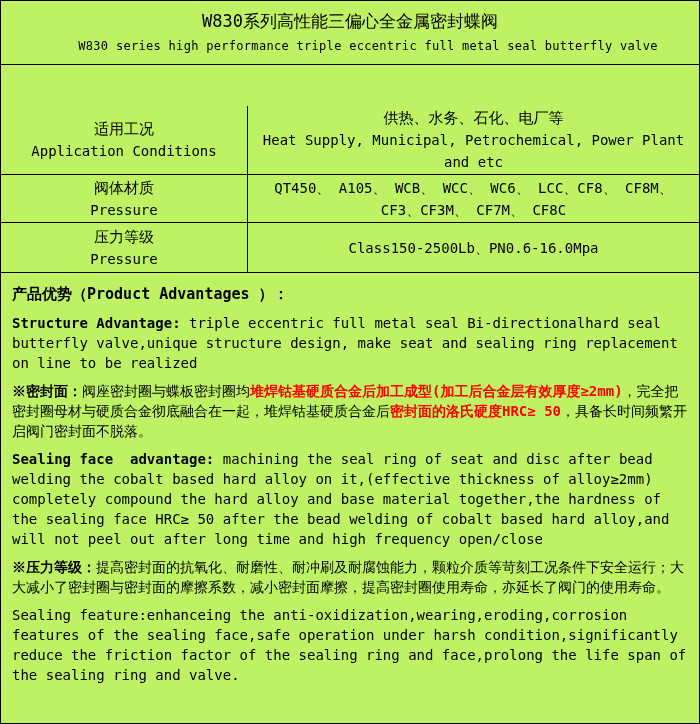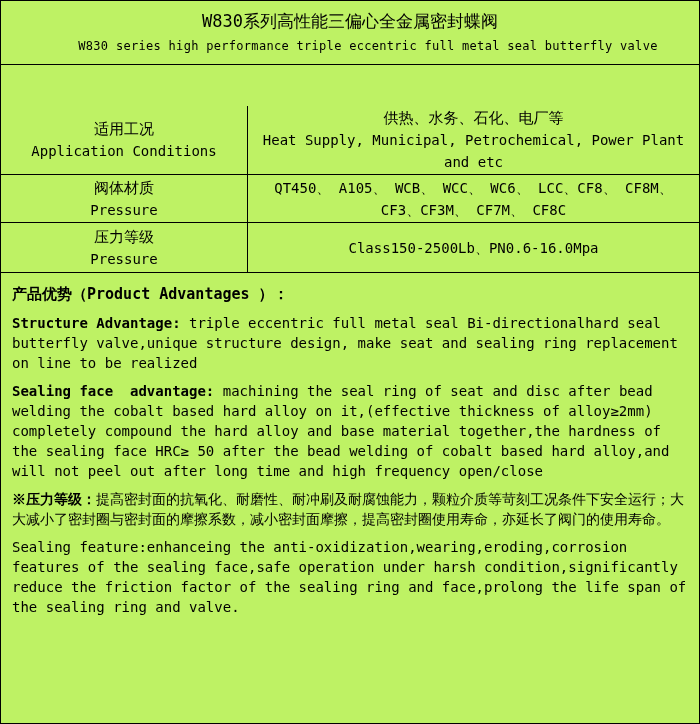--- a/index.html
+++ b/index.html
@@ -71,20 +71,21 @@
     </tr>
   </tbody>
     </table>
 
   <section class="adv">
     <p class="headline"><span class="b">产品优势（Product Advantages ）：</span></p>
 
 
     <p><span class="b">Structure Advantage:</span><span> triple eccentric full metal seal Bi-directionalhard seal butterfly valve,unique structure design, make seat and sealing ring replacement on line to be realized</span></p>
 
+    <p><span class="b">※密封面：</span><span>阀座密封圈与蝶板密封圈均</span><span class="r">堆焊钴基硬质合金后加工成型(加工后合金层有效厚度≥2mm)</span><span>，完全把密封圈母材与硬质合金彻底融合在一起，堆焊钴基硬质合金后</span><span class="r">密封面的洛氏硬度HRC≥ 50</span><span>，具备长时间频繁开启阀门密封面不脱落。</span></p>
 
     <p><span class="b">Sealing face  advantage:</span><span> machining the seal ring of seat and disc after bead welding the cobalt based hard alloy on it,(effective thickness of alloy≥2mm) completely compound the hard alloy and base material together,the hardness of the sealing face HRC≥ 50 after the bead welding of cobalt based hard alloy,and will not peel out after long time and high frequency open/close</span></p>
 
     <p><span class="b">※压力等级：</span><span>提高密封面的抗氧化、耐磨性、耐冲刷及耐腐蚀能力，颗粒介质等苛刻工况条件下安全运行；大大减小了密封圈与密封面的摩擦系数，减小密封面摩擦，提高密封圈使用寿命，亦延长了阀门的使用寿命。</span></p>
 
     <p><span>Sealing feature:enhanceing the anti-oxidization,wearing,eroding,corrosion features of the sealing face,safe operation under harsh condition,significantly reduce the friction factor of the sealing ring and face,prolong the life span of the sealing ring and valve.</span></p>
   </section>
 
 </div>
 

